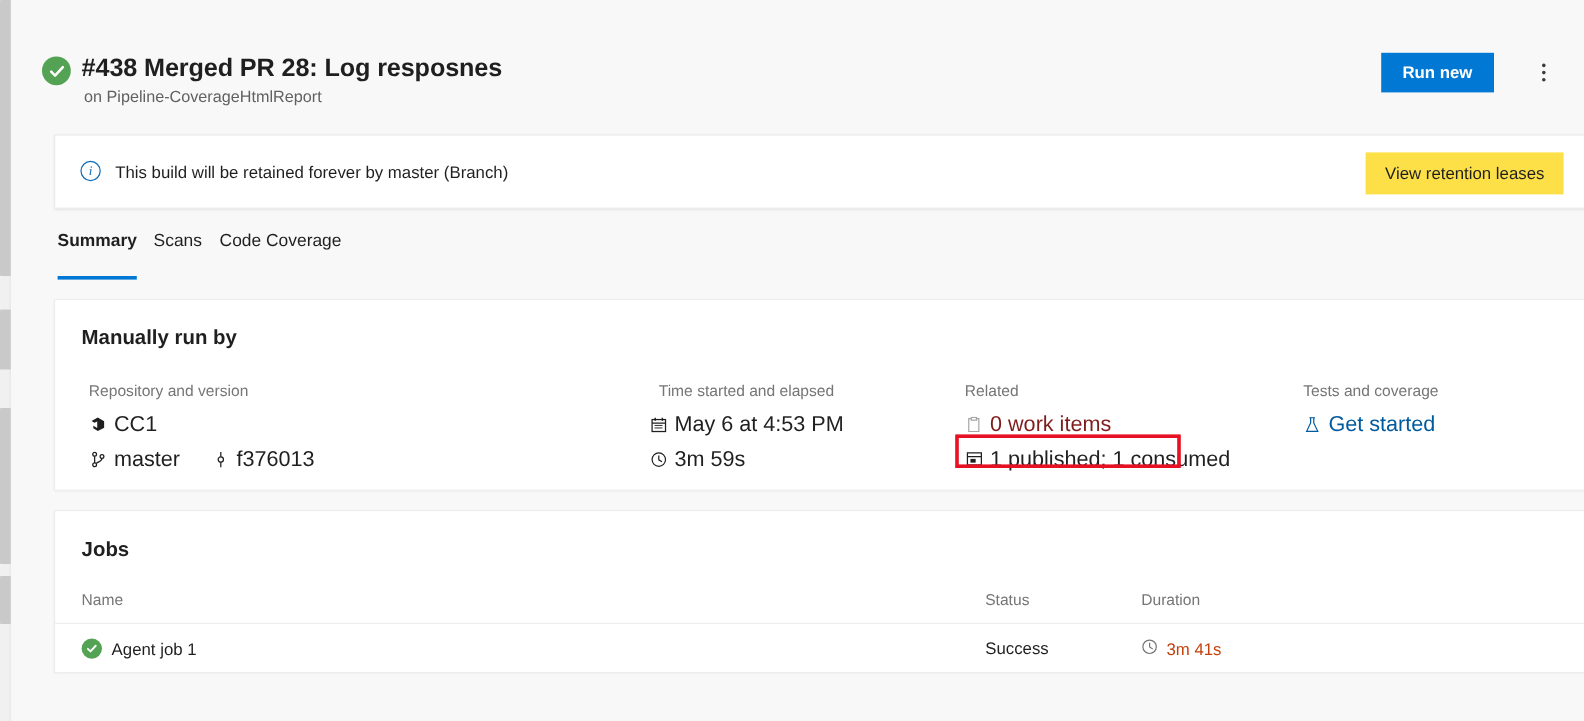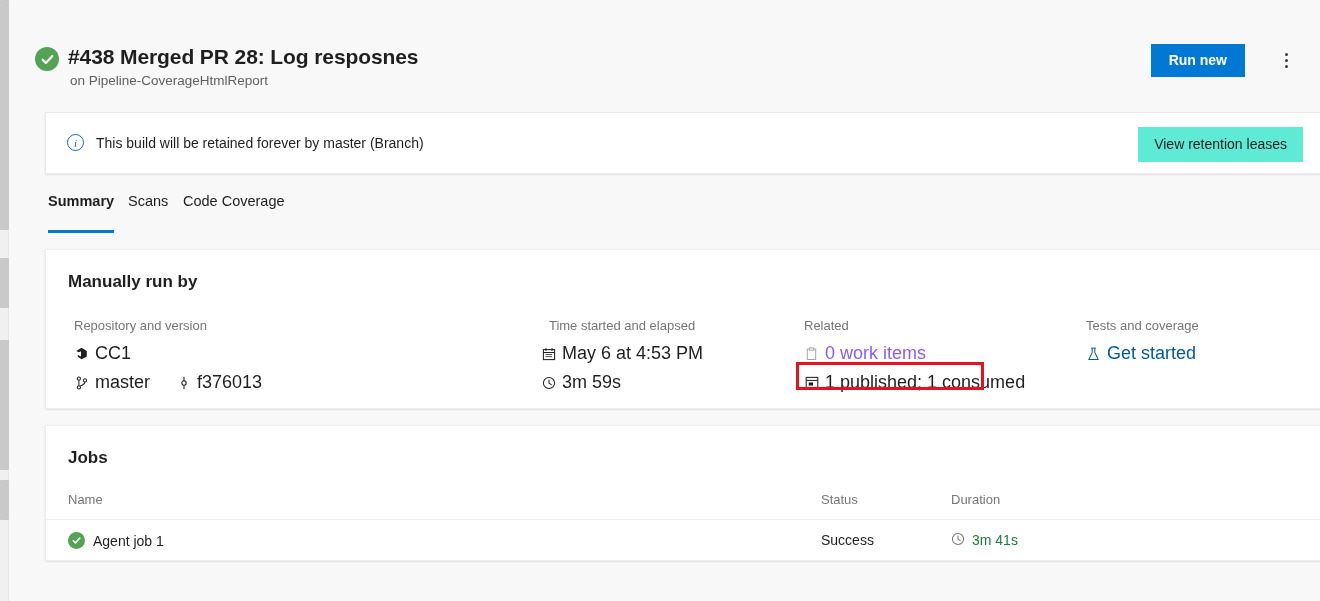--- a/index.html
+++ b/index.html
@@ -79,21 +79,21 @@
     font-size: 11px; font-style: italic;
     font-family: "Liberation Serif", serif;
     display: flex; align-items: center; justify-content: center;
   }
   #retention-text {
     position: absolute; left: 50px; top: 22px;
     font-size: 14px; color: #1f1f1f;
   }
   #view-retention-leases-button {
     position: absolute; right: 21px; top: 14px;
-    background: #5eead4; border: none; color: #1f1f1f;
+    background: #fde047; border: none; color: #1f1f1f;
     font-size: 14px; font-family: inherit;
     padding: 9px 16px; cursor: pointer; line-height: 1.2;
   }
 
   
   #tabbar { position: absolute; left: 24px; top: 176px; width: 600px; height: 50px; }
   .tab {
     position: absolute; top: 0; height: 48px;
     display: flex; 
     font-size: 14.5px; color: #1f1f1f; cursor: pointer; white-space: nowrap;
@@ -131,21 +131,21 @@
   #col-repo    { left: 28px; }
   #col-time    { left: 495px; text-align: center; }
   #col-related { left: 758px; }
   #col-tests   { left: 1040px; }
 
   .col-heading { font-size: 13px; color: #767676; margin-bottom: 10px; }
   .col-row {
     display: flex; align-items: center; gap: 6px;
     font-size: 18px; color: #1f1f1f; margin-bottom: 8px; white-space: nowrap;
   }
-  .col-row.muted { color: #8b5cf6; }
+  .col-row.muted { color: #7f1d1d; }
   .col-row .ic { display: inline-flex; align-items: center; justify-content: center;
                  width: 15px; height: 15px; flex: 0 0 15px; }
   .col-row .ic svg { display: block; }
   .inline-pair { display: flex; align-items: flex-start; gap: 26px; }
   .inline-pair .col-row { margin-bottom: 0; }
   .link { color: #005a9e; cursor: pointer; }
 
   #artifacts-highlight {
     position: absolute; left: 750px; top: 112px;
     width: 188px; height: 28px;
@@ -171,21 +171,21 @@
     display: flex; align-items: center; gap: 8px;
   }
   .c-name { left: 22px; }
   .c-status { left: 775px; }
   .c-duration { left: 905px; }
   .job-status-icon {
     width: 17px; height: 17px; border-radius: 50%;
     background: #54a254; display: flex; align-items: center; justify-content: center;
   }
   .job-status-icon svg { width: 9px; height: 9px; }
-  .dur { display: flex; align-items: flex-start; gap: 7px; color: #15803d; }
+  .dur { display: flex; align-items: center; gap: 7px; color: #c2410c; }
 </style>
 </head>
 <body>
 
 <div id="left-scrollbar">
   <div class="thumb t1"></div>
   <div class="thumb t2"></div>
   <div class="thumb t3"></div>
   <div class="thumb t4"></div>
 </div>

